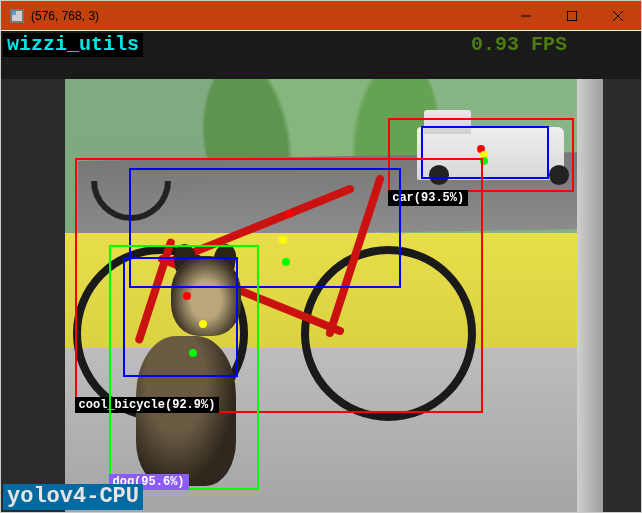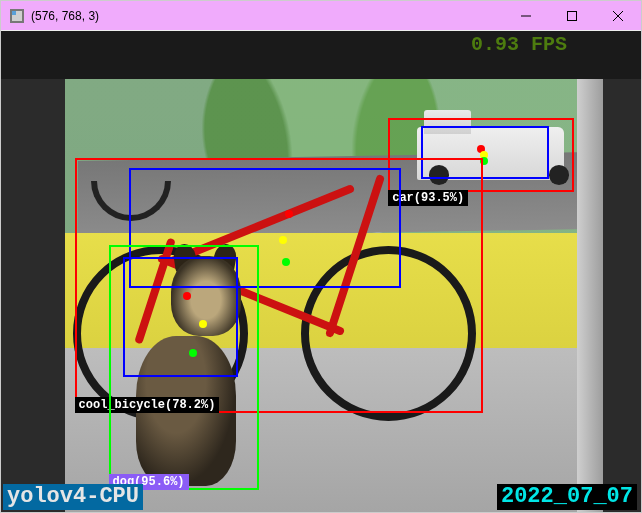--- a/index.html
+++ b/index.html
@@ -15,21 +15,21 @@
       width: 642px;
       height: 513px;
       background: #fff;
       border: 1px solid #ccc;
       position: relative;
       display: flex;
       flex-direction: column;
     }
     .titlebar {
       height: 30px;
-      background: #f0abfc;
+      background: #c2410c;
       display: flex;
       align-items: center;
       padding: 0 0 0 8px;
       font-size: 12px;
       color: #000;
       border-bottom: 1px solid #eee;
     }
     .titlebar .app-icon {
       width: 16px; height: 16px;
       margin-right: 6px;
@@ -244,32 +244,32 @@
 
     <div id="detections-layer">
         <div class="bbox" style="border-color: rgb(255, 0, 0); left: 60.5%; top: 18%; width: 29%; height: 15.5%;">
           <div class="tag top" style="background: rgb(0, 0, 0); color: rgb(255, 255, 255);">car(93.5%)</div>
         </div>
         <div class="bbox" style="border-color: rgb(0, 0, 255); left: 65.7%; top: 19.8%; width: 20%; height: 11%;"></div>
         <div class="dot" style="left: 75%; top: 24.5%; background: rgb(255, 0, 0);"></div>
         <div class="dot" style="left: 75.5%; top: 25.8%; background: rgb(255, 255, 0);"></div>
         <div class="dot" style="left: 75.5%; top: 27%; background: rgb(0, 255, 0);"></div>
         <div class="bbox" style="border-color: rgb(255, 0, 0); left: 11.5%; top: 26.5%; width: 63.8%; height: 53%;">
-          <div class="tag" style="background: rgb(0, 0, 0); color: rgb(255, 255, 255);">cool_bicycle(78.2%)</div>
+          <div class="tag" style="background: rgb(0, 0, 0); color: rgb(255, 255, 255);">cool_bicycle(92.9%)</div>
         </div>
         <div class="bbox" style="border-color: rgb(0, 0, 255); left: 20%; top: 28.5%; width: 42.5%; height: 25%;"></div>
         <div class="dot" style="left: 45%; top: 38%; background: rgb(255, 0, 0);"></div>
         <div class="dot" style="left: 44%; top: 43.5%; background: rgb(255, 255, 0);"></div>
         <div class="dot" style="left: 44.5%; top: 48%; background: rgb(0, 255, 0);"></div>
         <div class="bbox" style="border-color: rgb(0, 255, 0); left: 16.8%; top: 44.5%; width: 23.5%; height: 51%;">
           <div class="tag" style="background: #8b5cf6; color: rgb(255, 255, 255);">dog(95.6%)</div>
         </div>
         <div class="bbox" style="border-color: rgb(0, 0, 255); left: 19%; top: 47%; width: 18%; height: 25%;"></div>
         <div class="dot" style="left: 29%; top: 55%; background: rgb(255, 0, 0);"></div>
         <div class="dot" style="left: 31.5%; top: 61%; background: rgb(255, 255, 0);"></div>
         <div class="dot" style="left: 30%; top: 67%; background: rgb(0, 255, 0);"></div>
       </div>
 
+    <div class="overlay-label tl">wizzi_utils</div>
     <div class="overlay-label tr">0.93 FPS</div>
     <div class="overlay-label bl">yolov4-CPU</div>
-    <div class="overlay-label br">2022_07_07</div>
   </div>
 </div>
 
 </body></html>

